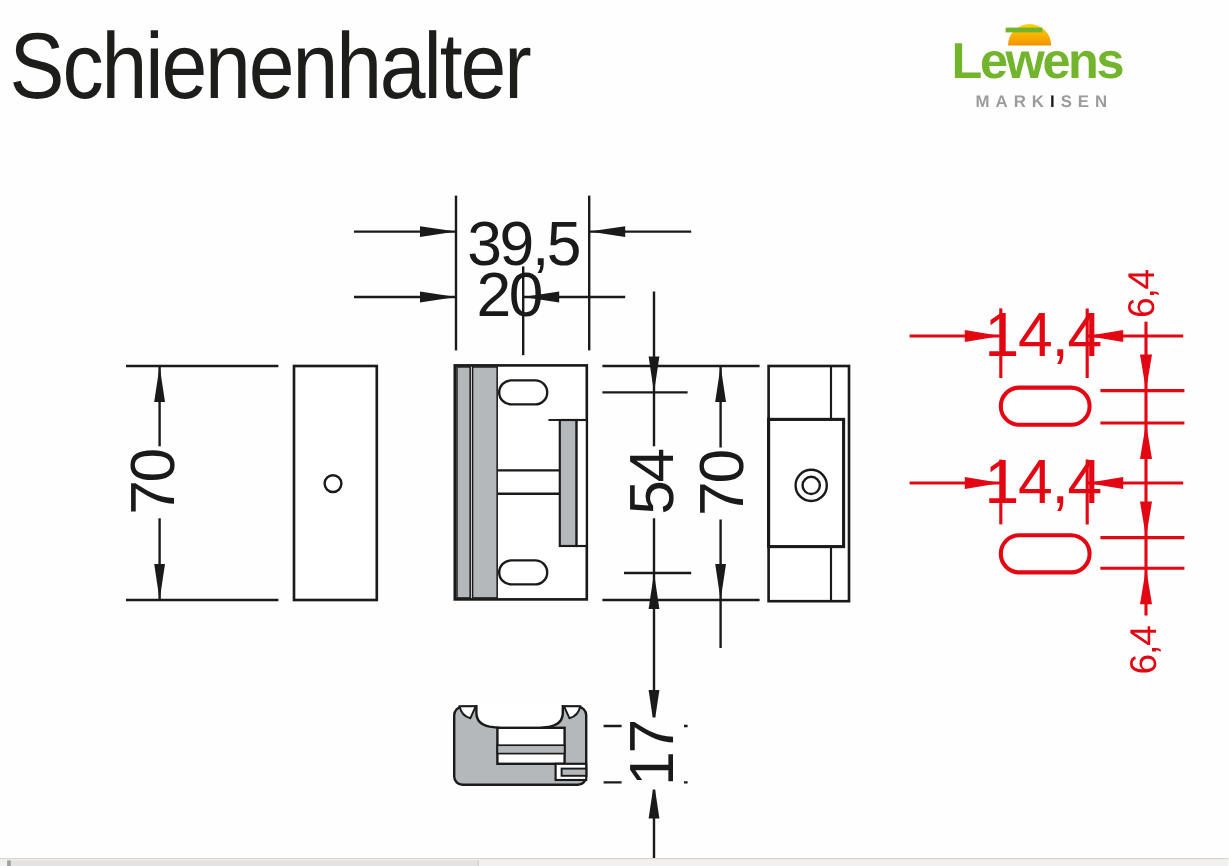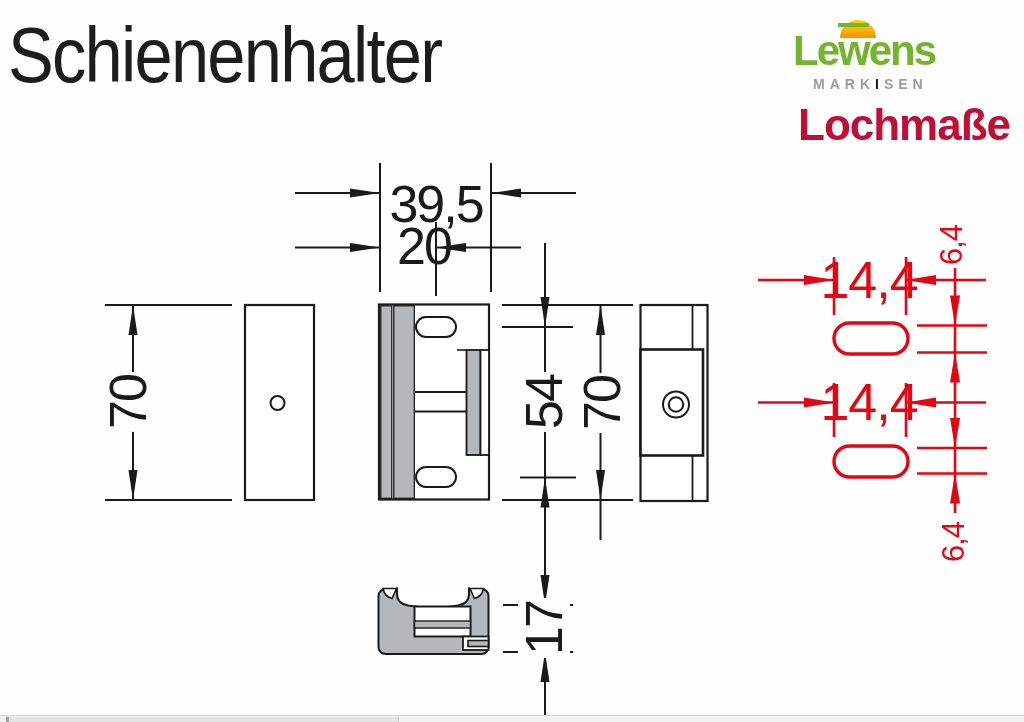--- a/index.html
+++ b/index.html
@@ -165,20 +165,19 @@
   <div class="dim red small rot" style="left:953px;top:542px;background:#fefefe;">6,4</div>
 
   <div class="page-title">Schienenhalter</div>
 
   <div class="logo">
     <div class="logo-sun"></div>
     <div class="logo-brand"><span>Le</span><span class="wbar">w</span><span>ens</span></div>
     <div class="logo-sub"><span>MARK</span><span class="accent">I</span><span>SEN</span></div>
   </div>
 
-  <div class="red-heading">Lochmaße</div>
 
   <div class="hscroll">
     <div class="hscroll-thumb"></div>
     <div class="hscroll-tick"></div>
   </div>
 
 </div>
 
 </body></html>

